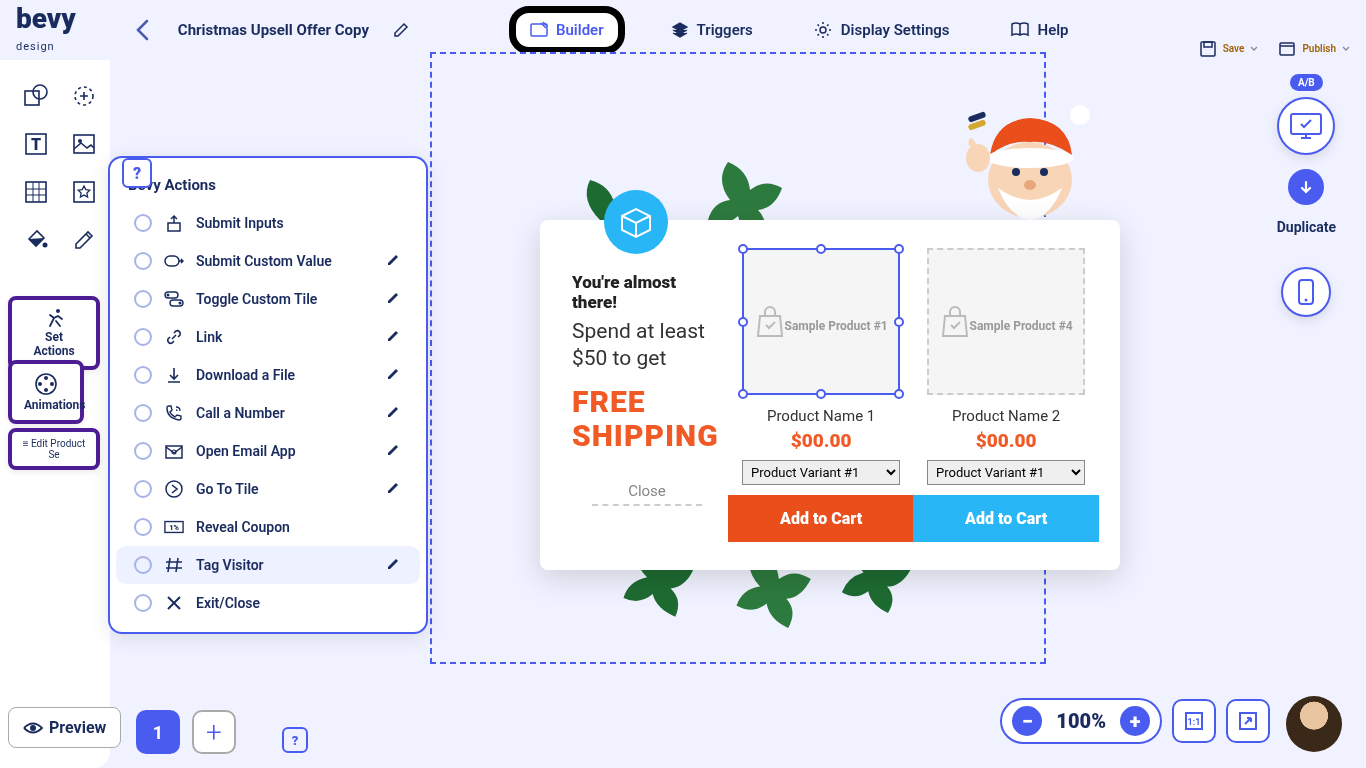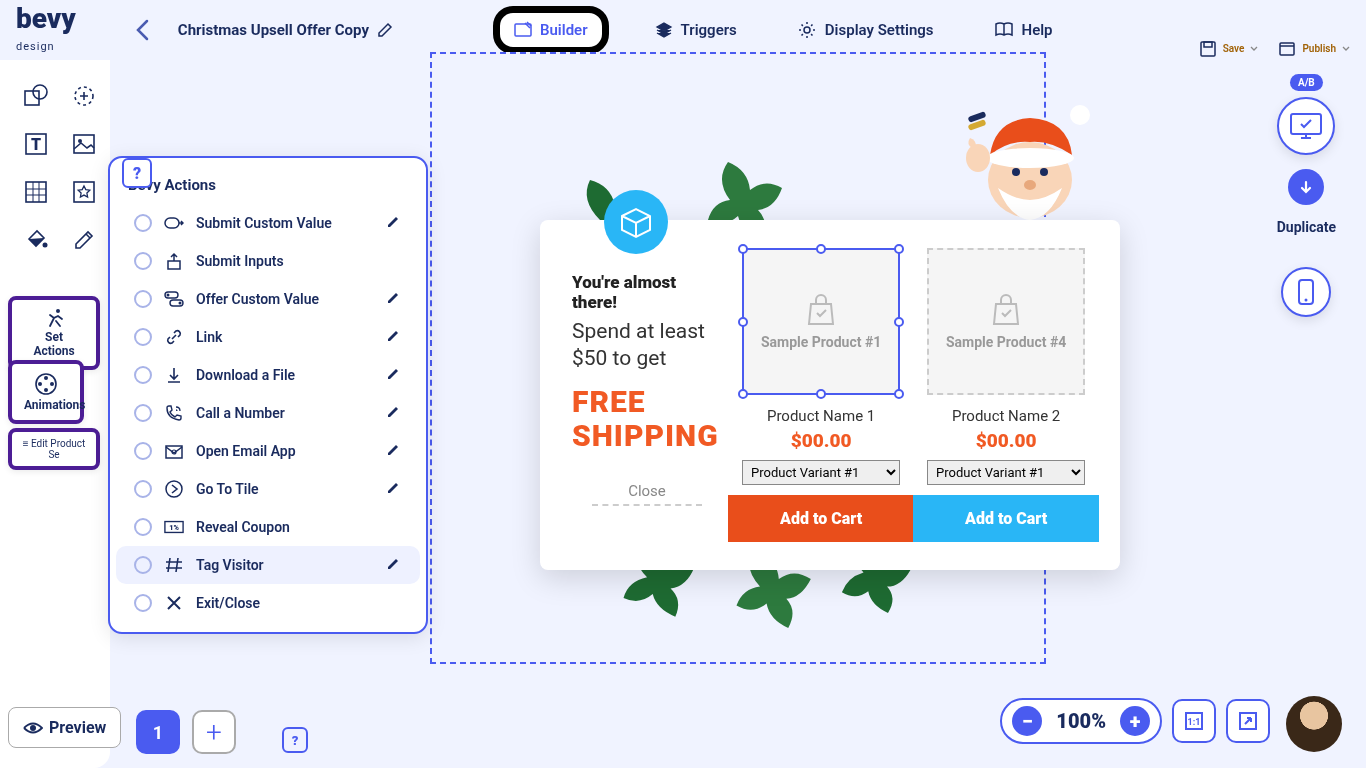--- a/index.html
+++ b/index.html
@@ -3,21 +3,21 @@
 <meta charset="utf-8">
 <style>
 * { margin: 0; padding: 0; box-sizing: border-box; font-family: -apple-system, BlinkMacSystemFont, 'Segoe UI', Roboto, sans-serif; }
 body { width: 1366px; height: 768px; overflow: hidden; background: #f0f3ff; position: relative; }
 
 
 .topbar { height: 60px; background: #f0f3ff; display: flex; align-items: center; padding: 0 16px; gap: 20px; }
 .logo { font-size: 28px; font-weight: 900; color: #1a2b5e; line-height: 0.8; }
 .logo .sub { font-size: 11px; font-weight: 400; color: #1a2b5e; letter-spacing: 1px; }
 .back-btn { width: 32px; height: 32px; display: flex; align-items: center; justify-content: center; cursor: pointer; color: #4a5bb0; margin-left: 30px; }
-.title-wrap { display: flex; align-items: center; gap: 8px; font-weight: 700; color: #1a2b5e; font-size: 15px; }
+.title-wrap { display: flex; align-items: center; gap: 24px; font-weight: 700; color: #1a2b5e; font-size: 15px; }
 .nav-tabs { display: flex; gap: 32px; margin-left: 80px; align-items: center; }
 .nav-tab { display: flex; align-items: center; gap: 8px; font-size: 15px; font-weight: 600; color: #1a2b5e; cursor: pointer; padding: 8px 14px; border-radius: 20px; }
 .nav-tab.active { background: #fff; color: #4a5bf0; border: 7px solid #000000; }
 .topbar-right { margin-left: auto; display: flex; gap: 20px; align-items: center; }
 .top-btn { display: flex; align-items: center; gap: 6px; font-size: 10px; font-weight: 600; color: #a16207; cursor: pointer; margin-top: 37px; }
 
 
 .left-toolbar { position: absolute; left: 0; top: 60px; width: 110px; background: #fff; height: 708px; border-radius: 0 0 16px 0; padding-top: 20px; }
 .tool-grid { display: grid; grid-template-columns: 1fr 1fr; gap: 16px; padding: 0 20px; }
 .tool-icon { width: 32px; height: 32px; display: flex; align-items: center; justify-content: center; color: #1a2b5e; cursor: pointer; margin: 0 auto; }
@@ -49,21 +49,21 @@
 
 .popup { position: absolute; left: 430px; top: 160px; width: 580px; height: 350px; background: #fff; border-radius: 8px; box-shadow: 0 8px 30px rgba(0,0,0,0.15); padding: 28px 32px; display: flex; gap: 20px; z-index: 50; }
 .popup-left { width: 180px; }
 .box-icon { width: 64px; height: 64px; background: #29b6f6; border-radius: 50%; display: flex; align-items: center; justify-content: center; margin: -58px 0 18px 32px; }
 .headline1 { font-size: 17px; font-weight: 900; color: #222; margin-bottom: 6px; }
 .headline2 { font-size: 21px; color: #333; line-height: 1.3; margin-bottom: 12px; }
 .free-ship { font-size: 30px; font-weight: 900; color: #f15a24; line-height: 1.15; letter-spacing: 1px; }
 .close-link { margin-top: 28px; font-size: 15px; color: #888; border-bottom: 2px dashed #ccc; text-align: center; padding-bottom: 4px; width: 110px; margin-left: 20px; }
 
 .prod-col { width: 165px; display: flex; flex-direction: column; align-items: center; }
-.prod-box { width: 158px; height: 158px; background: #f5f5f5; border: 2px dashed #ccc; display: flex; flex-direction: column; align-items: center; justify-content: center; color: #999; font-weight: 700; font-size: 14px; position: relative; margin-bottom: 12px; }
+.prod-box { width: 158px; height: 158px; background: #f5f5f5; border: 2px dashed #ccc; display: flex; flex-direction: row; align-items: center; justify-content: center; color: #999; font-weight: 700; font-size: 12px; position: relative; margin-bottom: 12px; }
 .prod-box.selected { border: 2px solid #4a5bf0; }
 .sel-handle { position: absolute; width: 10px; height: 10px; background: #fff; border: 2px solid #4a5bf0; border-radius: 50%; }
 .prod-name { font-size: 15px; color: #333; margin-bottom: 4px; }
 .prod-price { font-size: 19px; font-weight: 900; color: #f15a24; margin-bottom: 8px; }
 .prod-select { width: 158px; font-size: 13px; padding: 3px 4px; margin-bottom: 10px; border: 1px solid #888; }
 .cart-btn { width: 186px; padding: 14px 0; text-align: center; font-weight: 900; color: #fff; font-size: 16px; cursor: pointer; }
 .cart-btn.orange { background: #e94e1b; }
 .cart-btn.blue { background: #29b6f6; }
 
 
@@ -233,53 +233,53 @@
   <div>Animations</div>
 </div>
 <div class="side-btn edit-product">≡ Edit Product Se</div>
 
 <div class="help-badge">?</div>
 <div class="panel">
   <div class="panel-title">Bevy Actions</div>
   <div class="action-row">
       <span class="radio"></span>
       <span class="action-icon">
+        <svg width="20" height="20" viewBox="0 0 20 20">
+          <rect x="4" y="10" width="12" height="8" stroke="#1a2b5e" stroke-width="1.5" fill="none"></rect>
+          <path d="M10 10 V3 M7 6 L10 3 L13 6" stroke="#1a2b5e" stroke-width="1.5" fill="none"></path>
+        </svg>
+      </span>
+      <span>Submit Inputs</span>
+    </div>
+  <div class="action-row">
+      <span class="radio"></span>
+      <span class="action-icon">
         <svg width="20" height="14" viewBox="0 0 20 14">
           <rect x="1" y="2" width="14" height="10" rx="5" stroke="#1a2b5e" stroke-width="1.5" fill="none"></rect>
           <path d="M15 7 L19 7 M17 5 L19 7 L17 9" stroke="#1a2b5e" stroke-width="1.5" fill="none"></path>
         </svg>
       </span>
       <span>Submit Custom Value</span>
       <span class="action-edit">
         <svg width="14" height="14" viewBox="0 0 14 14">
           <path d="M2 12 L2 10 L10 2 L12 4 L4 12 Z" fill="#1a2b5e"></path>
         </svg>
       </span>
-    </div>
-  <div class="action-row">
-      <span class="radio"></span>
-      <span class="action-icon">
-        <svg width="20" height="20" viewBox="0 0 20 20">
-          <rect x="4" y="10" width="12" height="8" stroke="#1a2b5e" stroke-width="1.5" fill="none"></rect>
-          <path d="M10 10 V3 M7 6 L10 3 L13 6" stroke="#1a2b5e" stroke-width="1.5" fill="none"></path>
-        </svg>
-      </span>
-      <span>Submit Inputs</span>
     </div>
   <div class="action-row">
       <span class="radio"></span>
       <span class="action-icon">
         <svg width="20" height="16" viewBox="0 0 20 16">
           <rect x="1" y="1" width="13" height="6" rx="3" stroke="#1a2b5e" stroke-width="1.4" fill="none"></rect>
           <circle cx="4" cy="4" r="1.5" fill="#1a2b5e"></circle>
           <rect x="6" y="9" width="13" height="6" rx="3" stroke="#1a2b5e" stroke-width="1.4" fill="none"></rect>
           <circle cx="16" cy="12" r="1.5" fill="#1a2b5e"></circle>
         </svg>
       </span>
-      <span>Offer Custom Value</span>
+      <span>Toggle Custom Tile</span>
       <span class="action-edit">
         <svg width="14" height="14" viewBox="0 0 14 14">
           <path d="M2 12 L2 10 L10 2 L12 4 L4 12 Z" fill="#1a2b5e"></path>
         </svg>
       </span>
     </div>
   <div class="action-row">
       <span class="radio"></span>
       <span class="action-icon">
         <svg width="20" height="20" viewBox="0 0 20 20">

